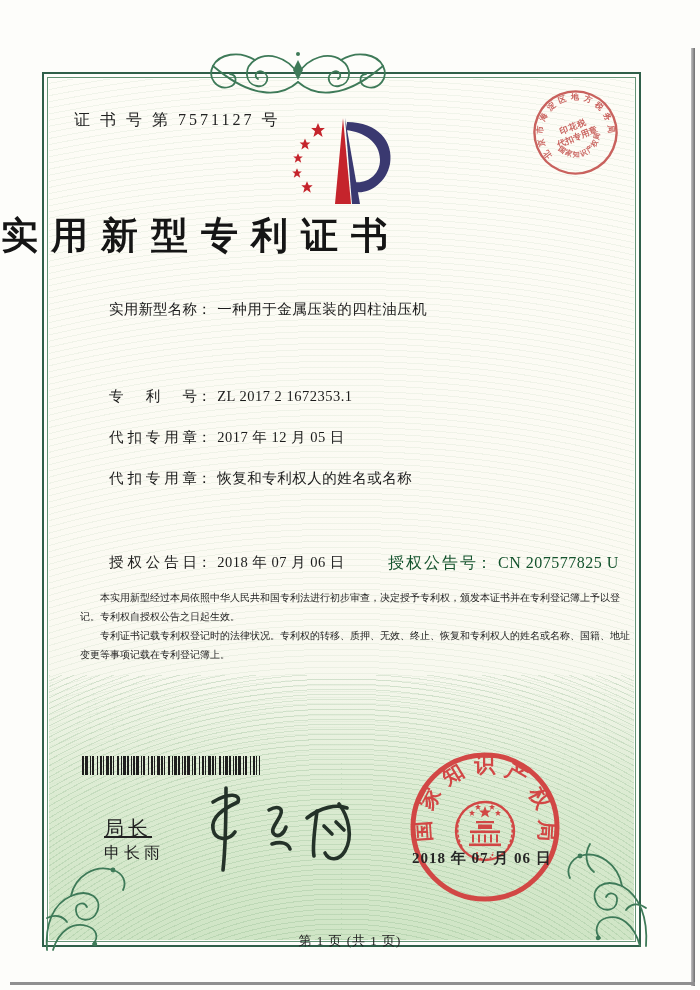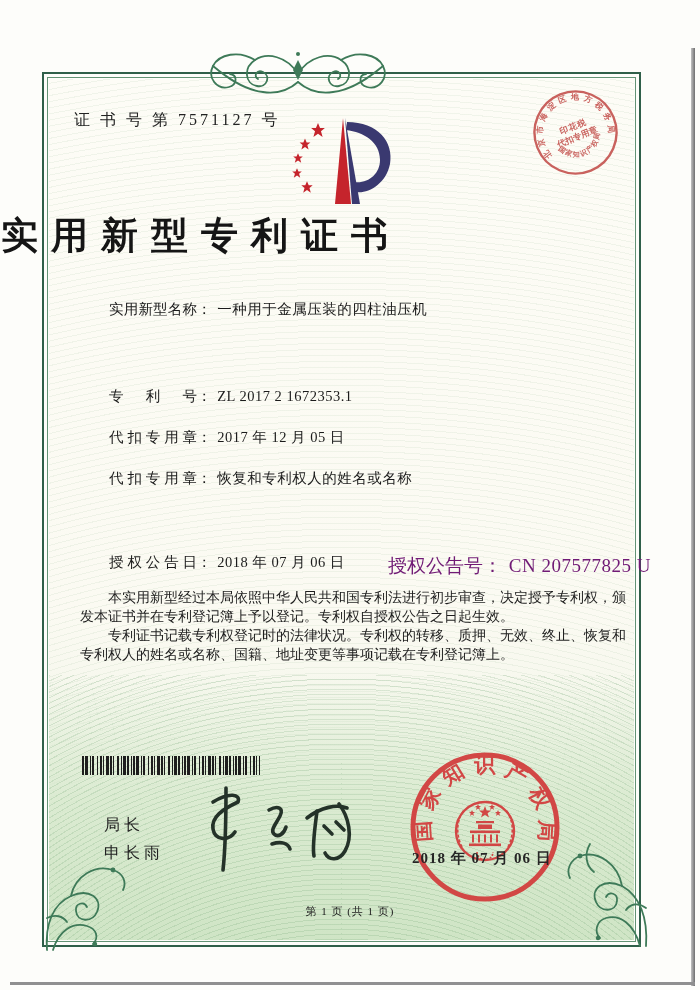--- a/index.html
+++ b/index.html
@@ -22,27 +22,27 @@
       linear-gradient(rgba(222,238,214,0) 0%, rgba(213,232,203,0.75) 45%, rgba(206,228,196,0.95) 100%);}
   .txt{position:absolute;color:#1c1c1c;}
   .cert-no{left:74px;top:110px;font-size:16px;letter-spacing:3px;color:#222;}
   .title{left:0;right:0;top:211px;text-align:left;font-size:37px;font-weight:600;
     letter-spacing:13px;padding-left:1px;color:#151515;}
   .row{position:absolute;left:78px;font-size:14.5px;color:#1b1b1b;white-space:nowrap;margin-left:31px;}
   .flabel{display:inline-block;min-width:88px;text-align:justify;text-align-last:justify;}
   .colon{display:inline-block;margin:0 2px 0 0;}
   .fvalue{letter-spacing:0.5px;}
   .fvalue.wrap{display:inline-block;white-space:normal;width:398px;vertical-align:top;line-height:20px;}
-  .row2{position:absolute;left:388px;font-size:19px;color:#701a75;white-space:nowrap;font-family:Liberation Serif, serif;}
-  .paras{position:absolute;left:80px;top:588px;width:552px;font-size:14px;line-height:19px;color:#1d1d1d;}
+  .row2{position:absolute;left:388px;font-size:16px;color:#14532d;white-space:nowrap;font-family:Liberation Serif, serif;}
+  .paras{position:absolute;left:80px;top:588px;width:552px;font-size:10px;line-height:19px;color:#1d1d1d;}
   .paras p{margin:0;text-indent:2em;}
-  .director-title{left:104px;top:815px;font-size:16px;letter-spacing:4px;color:#222;}
+  .director-title{left:104px;top:815px;font-size:20px;letter-spacing:4px;color:#222;text-decoration:underline;}
   .director-name{left:104px;top:843px;font-size:16px;letter-spacing:4px;color:#222;}
   .seal-date{left:412px;top:849px;font-size:15px;letter-spacing:1px;color:#262626;z-index:6;font-weight:600;}
-  .footer{left:0;right:0;top:904px;text-align:center;font-size:11px;color:#222;letter-spacing:1px;}
+  .footer{left:0;right:0;top:932px;text-align:center;font-size:13px;color:#222;letter-spacing:1px;}
   svg{display:block;}
   .abs{position:absolute;}
 </style>
 </head>
 <body>
 
 <div class="page">
 
   <div class="scan-right"></div>
   <div class="scan-bottom"></div>

